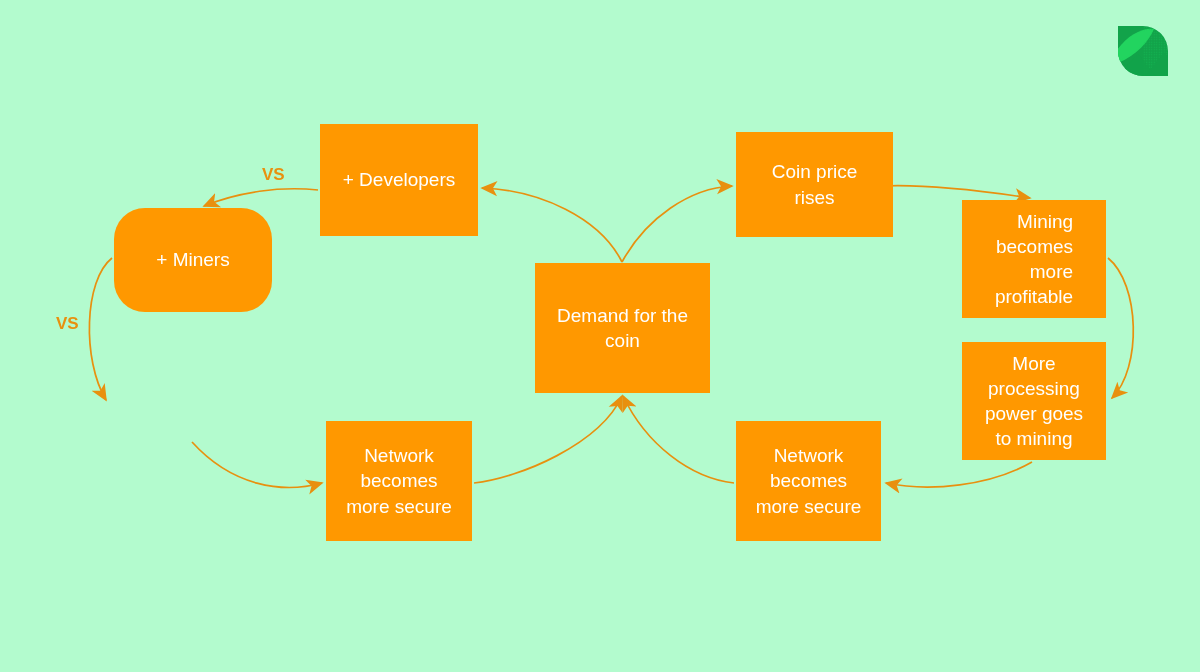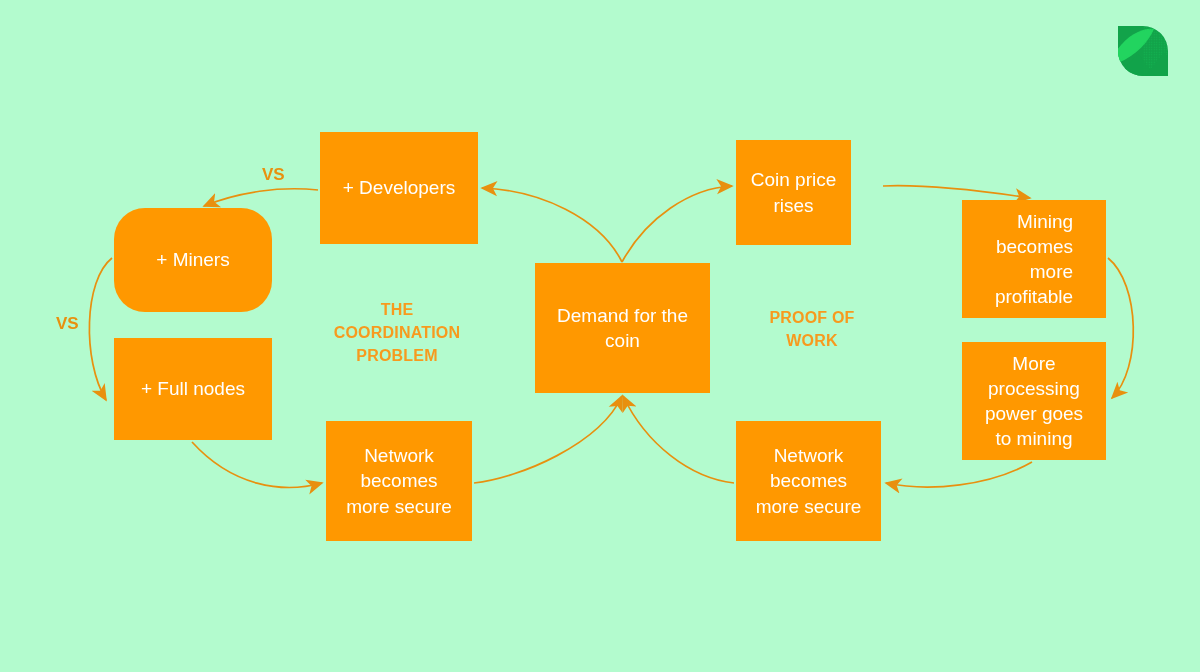--- a/index.html
+++ b/index.html
@@ -64,23 +64,23 @@
     position: absolute;
     left: 1118px;
     top: 26px;
     width: 50px;
     height: 52px;
   }
 
   
   #node-miners        { left: 114px; top: 208px; width: 158px; height: 104px; }
   #node-full-nodes    { left: 114px; top: 338px; width: 158px; height: 102px; }
-  #node-developers    { left: 320px; top: 132px; width: 158px; height: 112px; }
+  #node-developers    { left: 320px; top: 124px; width: 158px; height: 112px; }
   #node-demand        { left: 535px; top: 263px; width: 175px; height: 130px; }
-  #node-coin-price    { left: 736px; top: 140px; width: 115px; height: 105px; }
+  #node-coin-price    { left: 736px; top: 132px; width: 157px; height: 105px; }
   #node-mining-profit { left: 962px; top: 200px; width: 144px; height: 118px; }
   #node-processing    { left: 962px; top: 342px; width: 144px; height: 118px; }
   #node-secure-left   { left: 326px; top: 421px; width: 146px; height: 120px; }
   #node-secure-right  { left: 736px; top: 421px; width: 145px; height: 120px; }
 
   #label-coordination { left: 322px; top: 298px; width: 150px; }
   #label-proof        { left: 748px; top: 306px; width: 128px; }
 
   #label-vs-top  { left: 262px; top: 165px; }
   #label-vs-left { left: 56px;  top: 314px; }
@@ -115,21 +115,20 @@
       <path d="M734,483 C 690,478 646,444 623,396"></path>
 
       <path d="M192,442 C 232,486 282,494 322,483"></path>
 
       <path d="M474,483 C 520,478 600,444 622,396"></path>
     </g>
   </svg>
 
   <div class="node" id="node-miners" style="background: rgb(255, 152, 0); color: rgb(255, 255, 255); border-radius: 31px;">+ Miners</div>
 
-  <div class="node" id="node-full-nodes" style="background: rgb(255, 152, 0); color: rgb(255, 255, 255);">+ Full nodes</div>
 
   <div class="node" id="node-developers" style="background: rgb(255, 152, 0); color: rgb(255, 255, 255);">+ Developers</div>
 
   <div class="node" id="node-demand" style="background: rgb(255, 152, 0); color: rgb(255, 255, 255);">Demand for the
 coin</div>
 
   <div class="node" id="node-coin-price" style="background: rgb(255, 152, 0); color: rgb(255, 255, 255);">Coin price
 rises</div>
 
   <div class="node" id="node-mining-profit" style="background: rgb(255, 152, 0); color: rgb(255, 255, 255); text-align: right;">Mining
@@ -143,26 +142,21 @@
 to mining</div>
 
   <div class="node" id="node-secure-left" style="background: rgb(255, 152, 0); color: rgb(255, 255, 255);">Network
 becomes
 more secure</div>
 
   <div class="node" id="node-secure-right" style="background: rgb(255, 152, 0); color: rgb(255, 255, 255);">Network
 becomes
 more secure</div>
 
-  <div class="section-label" id="label-coordination" style="color: rgb(247, 154, 30);">THE
-COORDINATION
-PROBLEM</div>
 
-  <div class="section-label" id="label-proof" style="color: rgb(247, 154, 30);">PROOF OF
-WORK</div>
 
   <div class="edge-label" id="label-vs-top" style="color: rgb(232, 144, 15);">VS</div>
 
   <div class="edge-label" id="label-vs-left" style="color: rgb(232, 144, 15);">VS</div>
 
   <svg id="brand-logo" viewBox="0 0 100 104" width="50" height="52">
     <defs>
       <pattern id="dots" width="5" height="5" patternUnits="userSpaceOnUse">
         <circle cx="2.5" cy="2.5" r="1.15" fill="#15bb55"></circle>
       </pattern>

